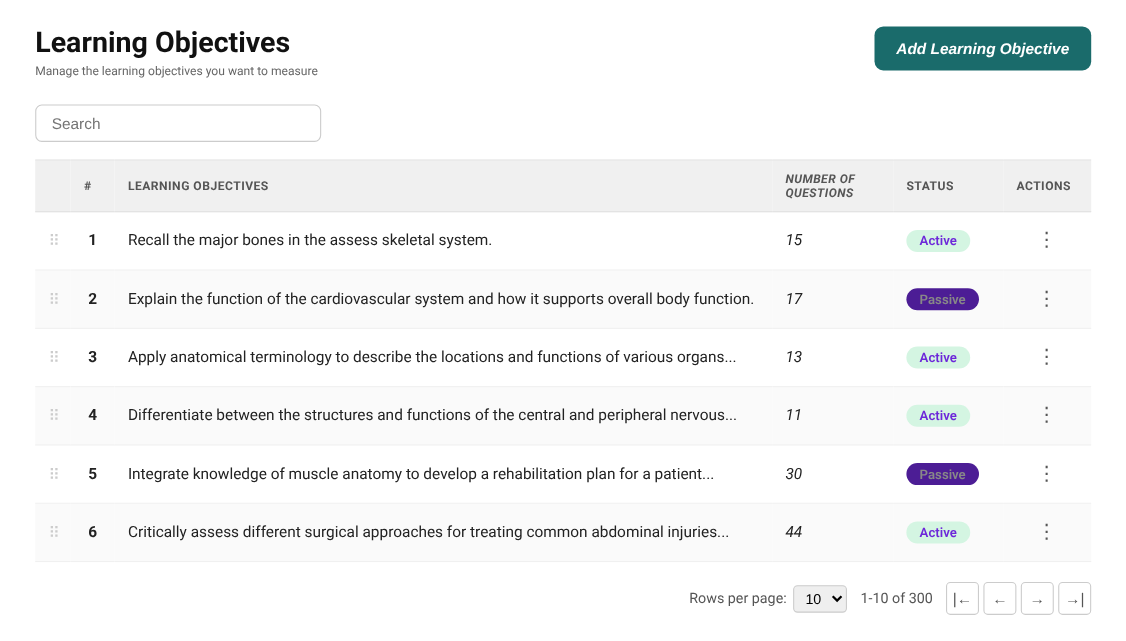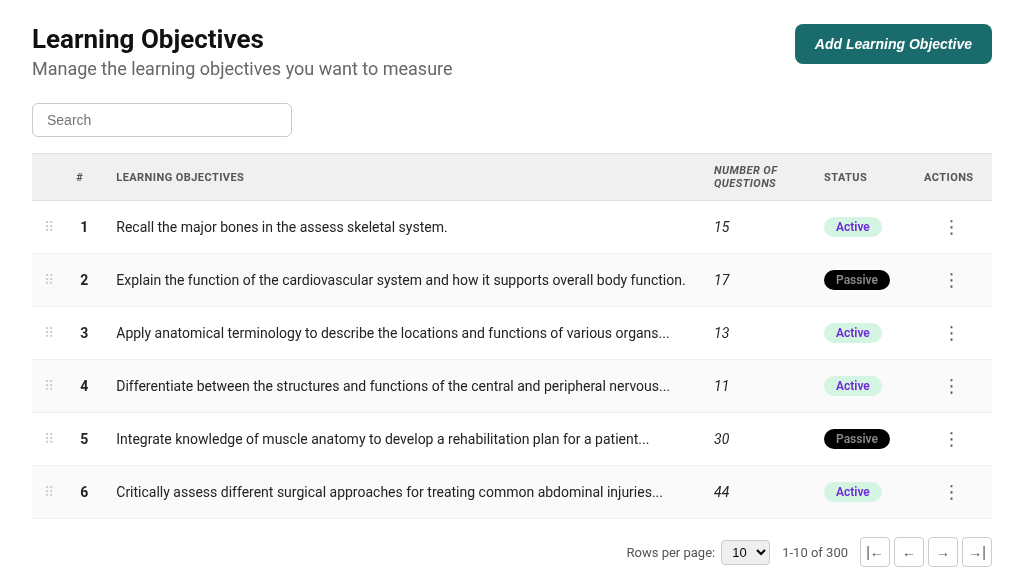--- a/index.html
+++ b/index.html
@@ -19,40 +19,40 @@
       justify-content: space-between;
       align-items: flex-start;
       margin-bottom: 24px;
     }
     .page-title {
       font-size: 26px;
       font-weight: 700;
       color: #111;
     }
     .page-subtitle {
-      font-size: 18px;
+      font-size: 11px;
       color: #666;
       margin-top: 4px;
     }
     .add-button {
       background: #1a6b6b;
       color: #fff;
       border: none;
       border-radius: 8px;
       padding: 12px 20px;
       font-size: 14px;
       font-weight: 600;
       cursor: pointer;
       white-space: nowrap;
       font-style: italic;
     }
     .toolbar {
       display: flex;
-      flex-direction: column;
-      align-items: flex-start;
+      flex-direction: row;
+      align-items: flex-end;
       gap: 10px;
       margin-bottom: 16px;
     }
     .search-input {
       width: 260px;
       padding: 8px 14px;
       border: 1px solid #ccc;
       border-radius: 6px;
       font-size: 14px;
       color: #999;
@@ -137,21 +137,21 @@
       padding: 3px 12px;
       border-radius: 12px;
       font-size: 12px;
       font-weight: 600;
     }
     .badge-active {
       background: #d4f5e2;
       color: #6d28d9;
     }
     .badge-passive {
-      background: #000000;
+      background: #4c1d95;
       color: #888;
     }
     .action-dots {
       font-size: 18px;
       color: #555;
       cursor: pointer;
       letter-spacing: 1px;
       line-height: 1;
     }
     

